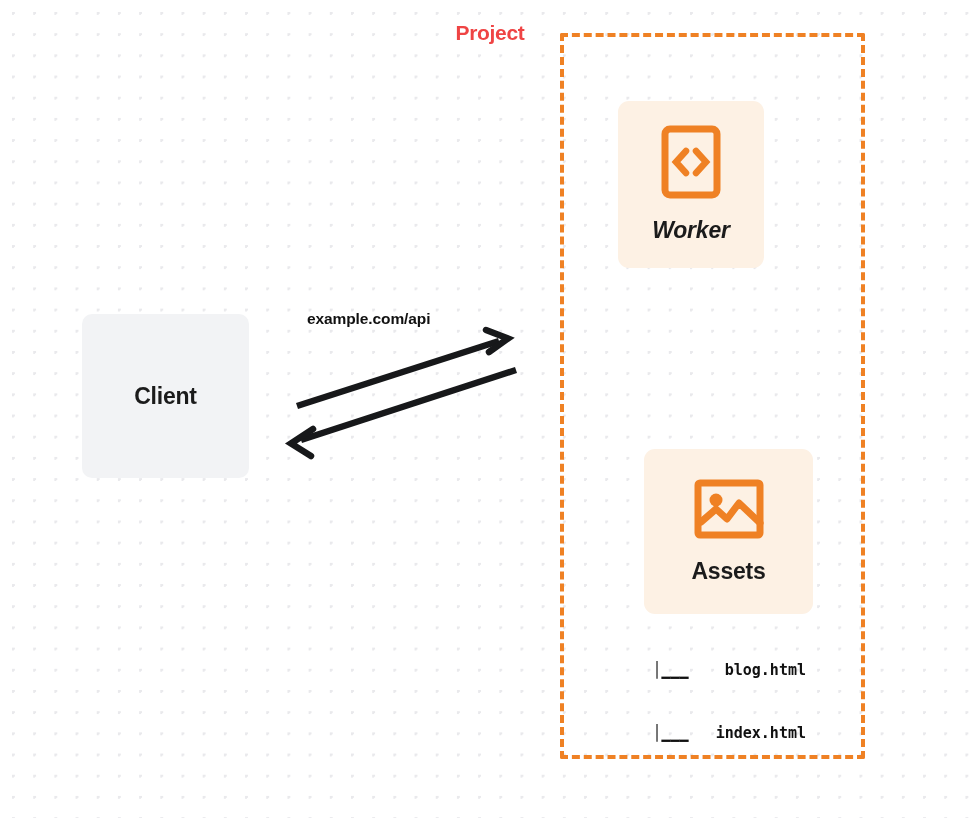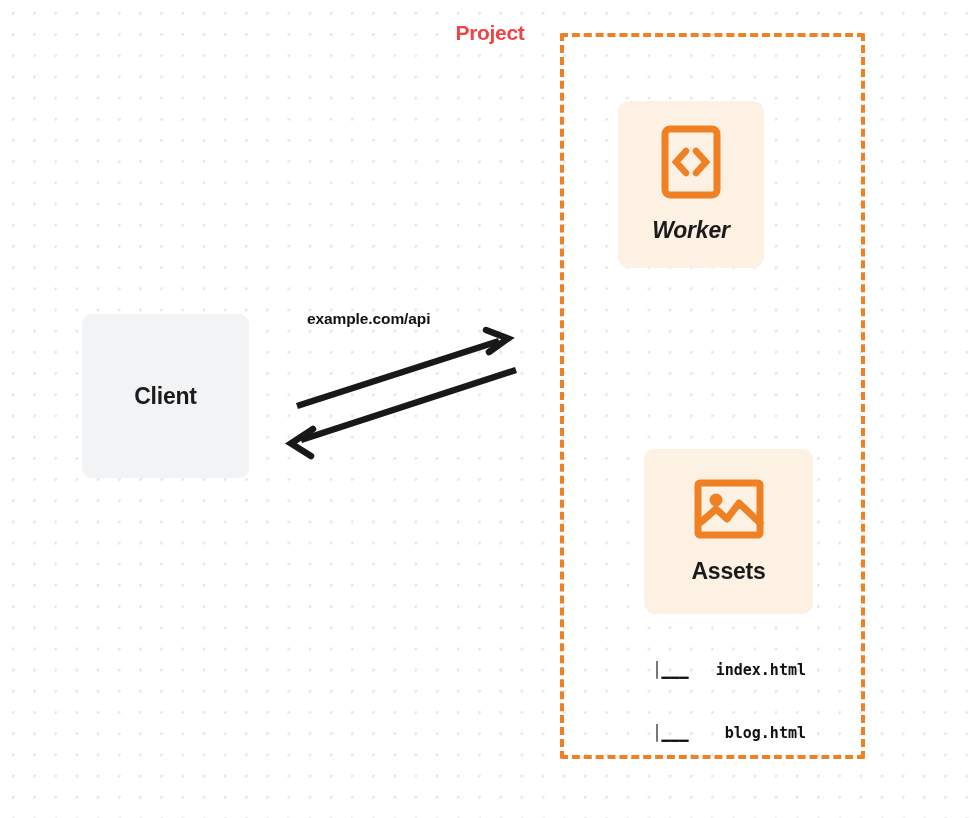--- a/index.html
+++ b/index.html
@@ -158,18 +158,18 @@
       <svg width="70" height="62" viewBox="0 0 70 62" xmlns="http://www.w3.org/2000/svg">
         <rect x="4" y="5" width="62" height="52" rx="2" ry="2" fill="none" stroke="#ef8124" stroke-width="7"></rect>
         <circle cx="22" cy="22" r="6.5" fill="#ef8124"></circle>
         <polyline points="7,44 22,31 33,41 45,25 66,45" fill="none" stroke="#ef8124" stroke-width="7" stroke-linecap="round" stroke-linejoin="round"></polyline>
       </svg>
     </span>
     <span class="card-label">Assets</span>
   </div>
 
   <div class="file-tree">
+    <span class="file-tree-row">│▁▁▁    blog.html</span>
     <span class="file-tree-row">│▁▁▁   index.html</span>
-    <span class="file-tree-row">│▁▁▁    blog.html</span>
     
   </div>
 
 </div>
 
 </body></html>

